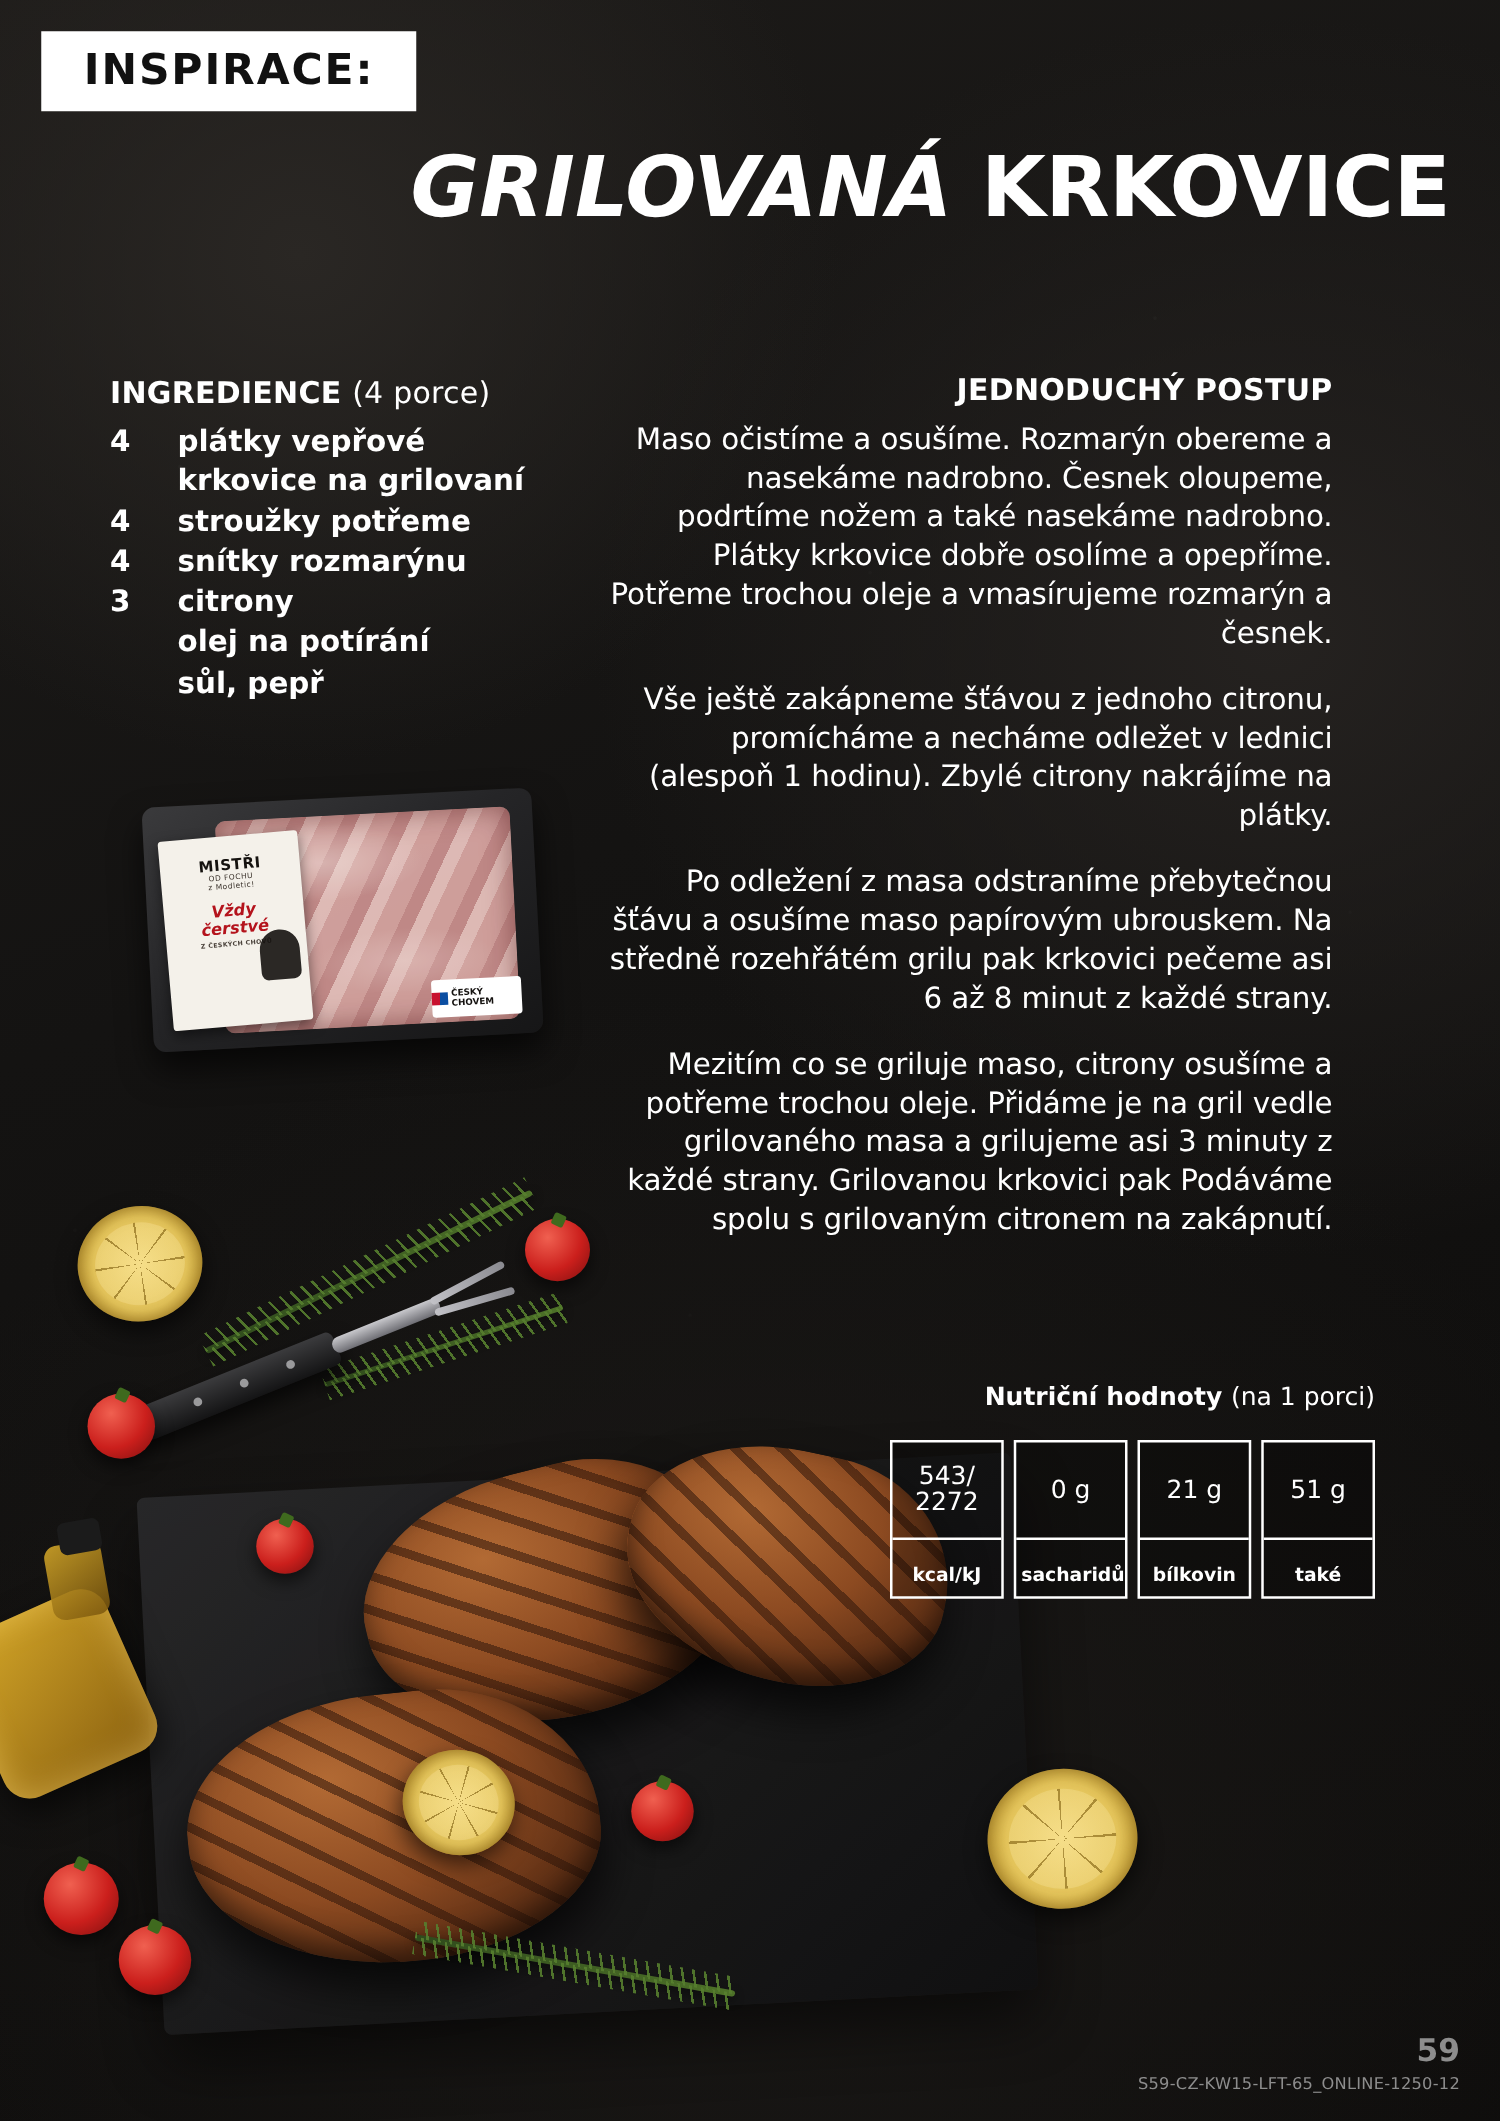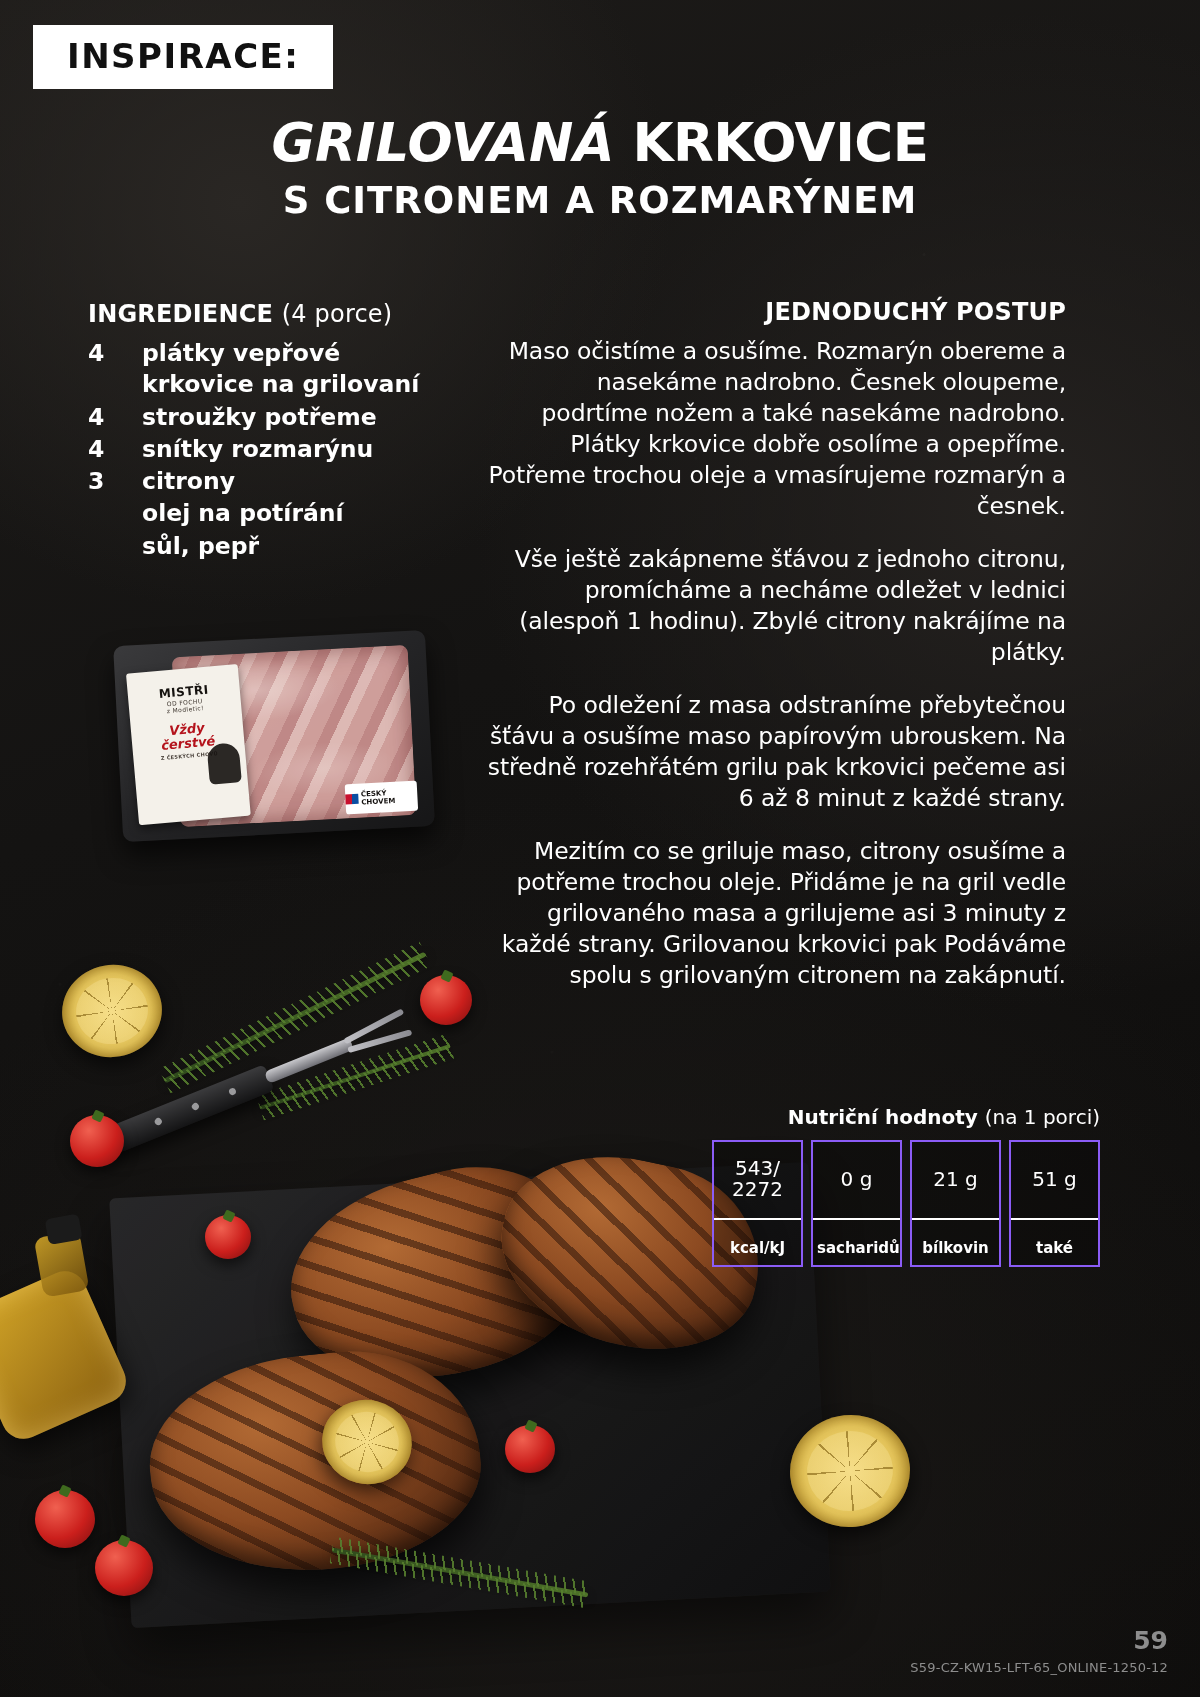--- a/index.html
+++ b/index.html
@@ -57,25 +57,26 @@
 
   .title-block {
     position: absolute;
     left: 0;
     right: 0;
     top: 118px;
     text-align: center;
     padding: 0 40px;
   }
   .title-main {
-    font-size: 53px;
+    font-size: 67px;
     line-height: 0.96;
     font-weight: 700;
     letter-spacing: -0.5px;
     white-space: nowrap;
+    text-align: right;
   }
   .title-main .it {
     font-style: italic;
     letter-spacing: 0px;
   }
   .title-sub {
     margin-top: 10px;
     font-size: 37px;
     font-weight: 700;
     letter-spacing: 1px;
@@ -428,25 +429,26 @@
     font-weight: 700;
     margin-bottom: 11px;
   }
   .nutri-title .light { font-weight: 400; }
   .nutri-row {
     display: flex;
     justify-content: flex-end;
     gap: 8px;
   }
   .nutri-box {
-    border: 2px solid #8b5cf6;
+    border: 2px solid #ffffff;
     width: 91px;
     box-sizing: border-box;
     text-align: center;
     background: rgba(0,0,0,.25);
+    margin-top: 12px;
   }
   .nutri-val {
     padding: 12px 4px 14px 4px;
     font-size: 20px;
     line-height: 1.05;
     min-height: 50px;
     display: flex;
     align-items: center;
     justify-content: center;
   }
@@ -520,21 +522,20 @@
   <div class="tomato t6"></div>
 </div>
 
 <div class="inspirace-badge">INSPIRACE:</div>
 
 <div class="title-block">
   <div class="title-main">
     <span class="it">GRILOVANÁ</span>
     <span>KRKOVICE</span>
   </div>
-  <div class="title-sub">S CITRONEM A ROZMARÝNEM</div>
 </div>
 
 <div class="col-left">
   <div class="section-head">
     <span>INGREDIENCE</span>
     <span class="light">(4 porce)</span>
   </div>
   <ul class="ingredients">
     <li>
       <span class="ing-qty">4</span>

